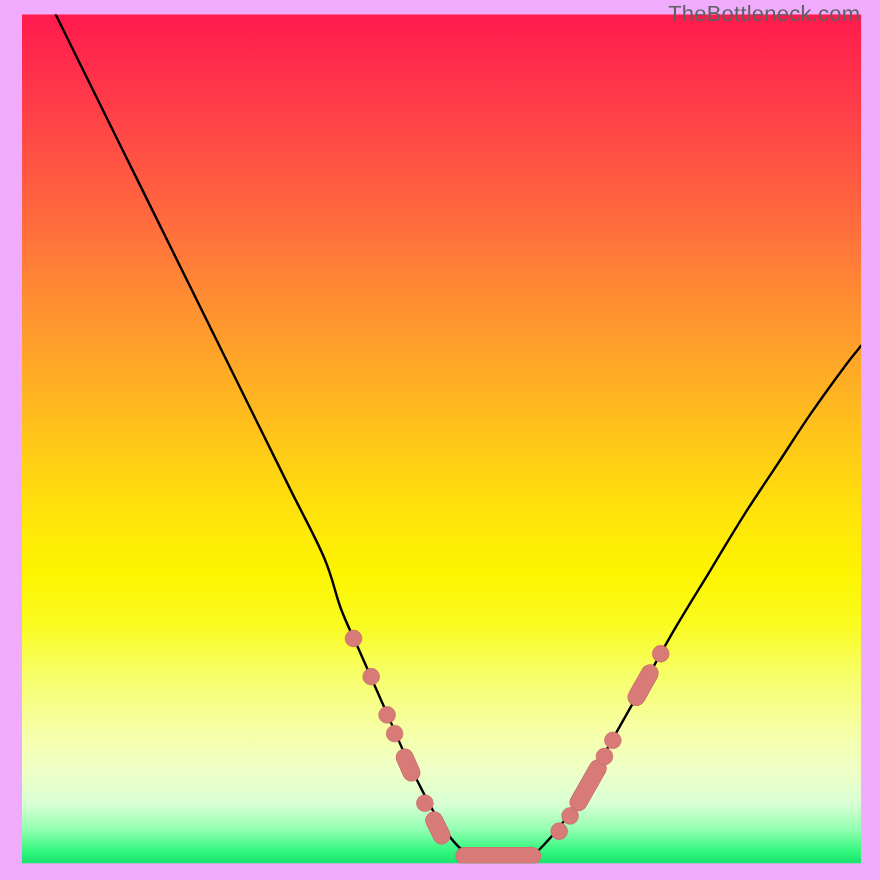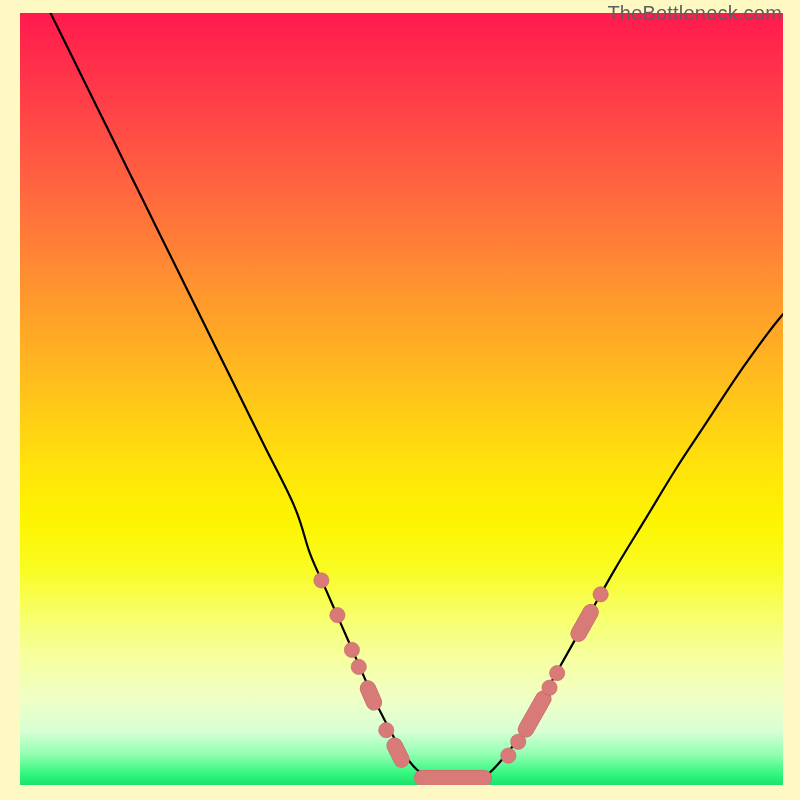--- a/index.html
+++ b/index.html
@@ -8,21 +8,21 @@
     width: 800px;
     height: 800px;
     background: #000;
     overflow: hidden;
     font-family: Arial, Helvetica, sans-serif;
   }
   .stage {
     position: relative;
     width: 800px;
     height: 800px;
-    background: #fef9c3;
+    background: #f0abfc;
   }
   .plot {
     position: absolute;
     left: 20px;
     top: 13px;
     width: 763px;
     height: 772px;
     overflow: hidden;
   }
   .gradient {

